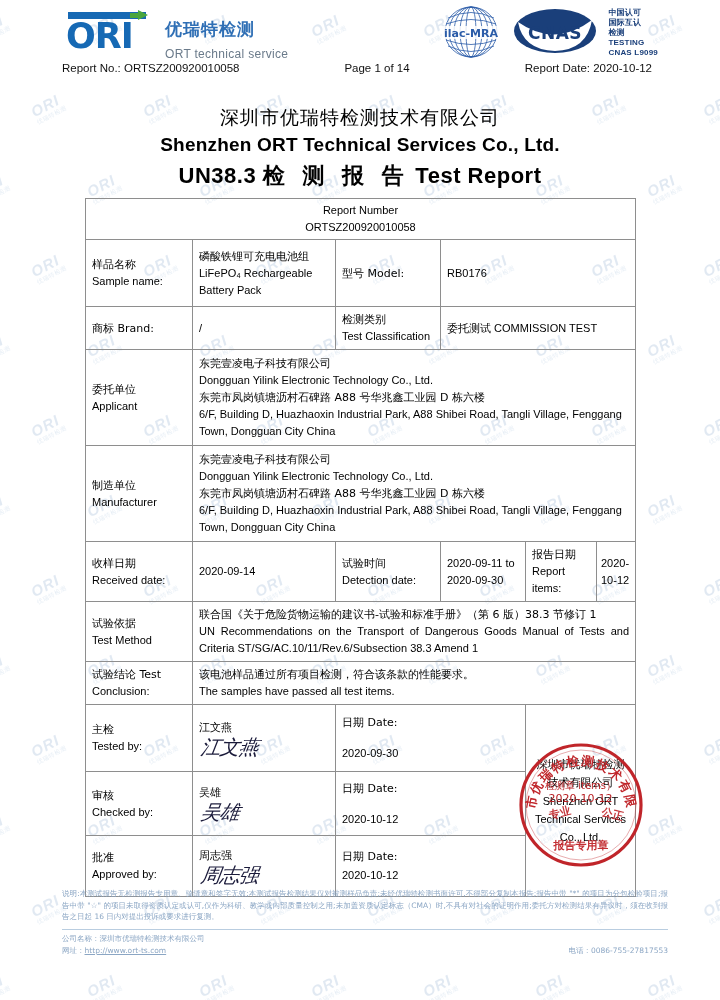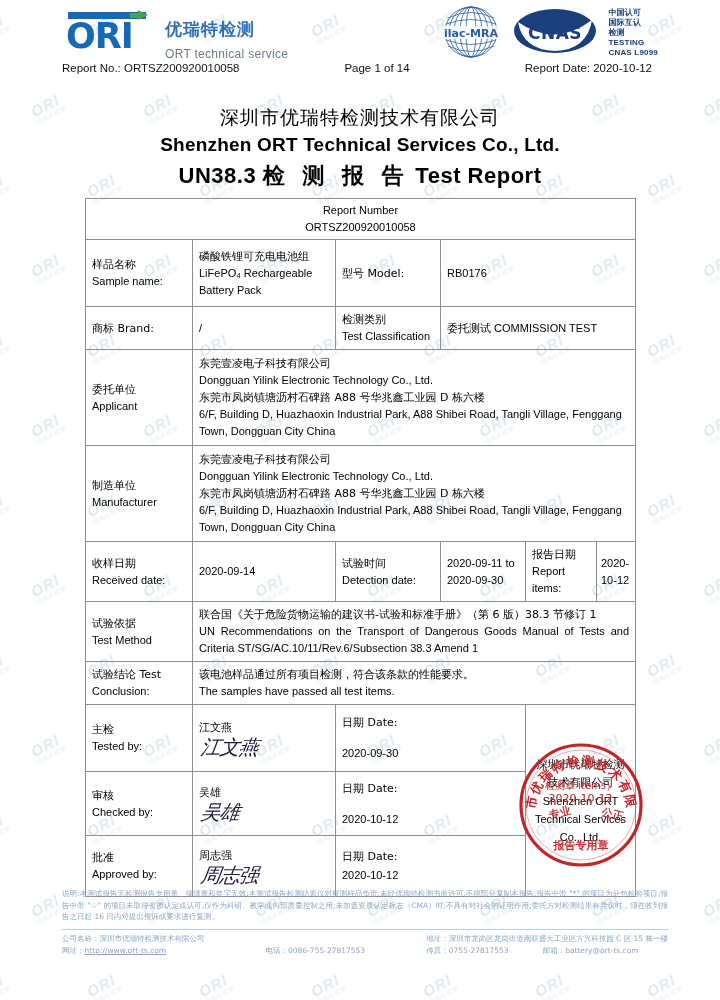--- a/index.html
+++ b/index.html
@@ -650,23 +650,16 @@
     <div id="footer-disclaimer">说明:本测试报告无检测报告专用章、骑缝章和签字无效;本测试报告检测结果仅对被测样品负责;未经优瑞特检测书面许可,不得部分复制本报告;报告中带 "*" 的项目为分包检验项目;报告中带 "☆" 的项目未取得资质认定或认可,仅作为科研、教学或内部质量控制之用;未加盖资质认定标志（CMA）时,不具有对社会的证明作用;委托方对检测结果有异议时，须在收到报告之日起 16 日内对提出投诉或要求进行复测。</div>
     <div id="footer-rule"></div>
     <div id="footer-contact">
       <div class="fc-col">
         <div>公司名称：深圳市优瑞特检测技术有限公司</div>
         <div>
           <span>网址：</span><span class="ul">http://www.ort-ts.com</span>
         </div>
       </div>
       <div class="fc-col fc-mid">电话：0086-755-27817553</div>
-      <div class="fc-col fc-right">
-        <div>地址：深圳市龙岗区龙岗街道南联盛大工业区方兴科技园 C 区 15 栋一楼</div>
-        <div class="row2">
-          <span>传真：0755-27817553</span>
-          <span>邮箱：battery@ort-ts.com</span>
-        </div>
-      </div>
     </div>
   </div>
 
 </div>
 
 </body></html>

